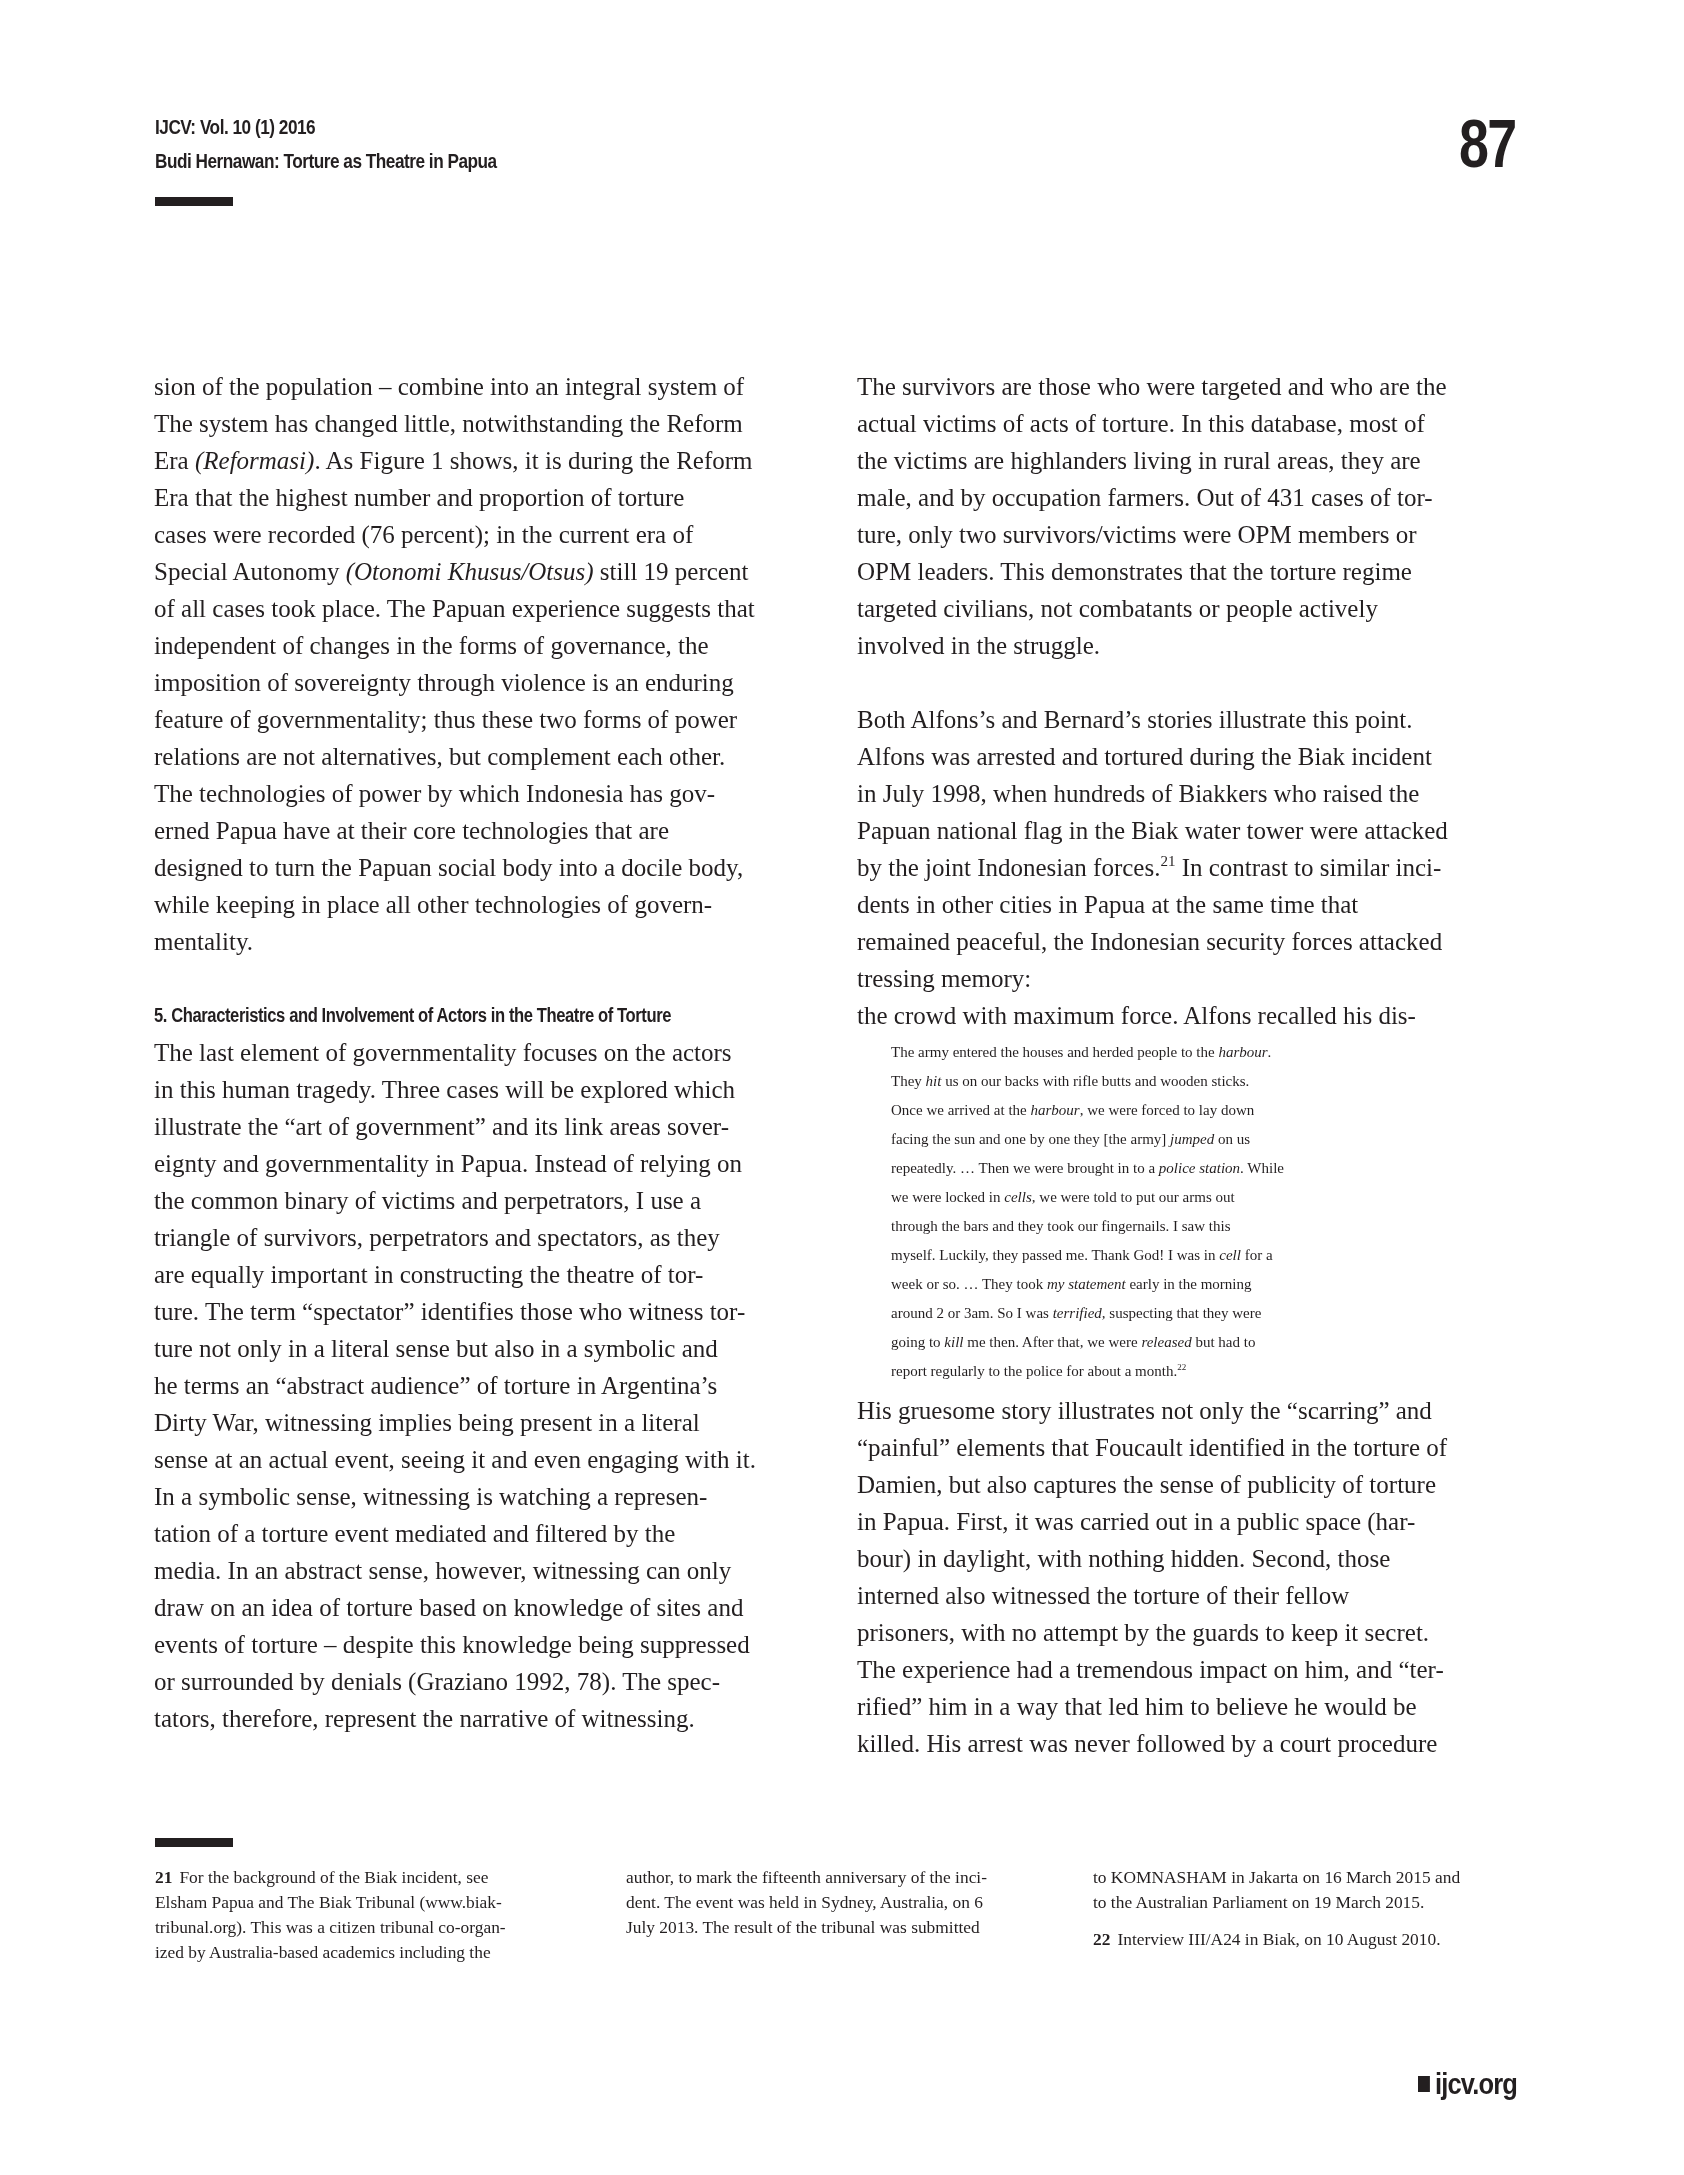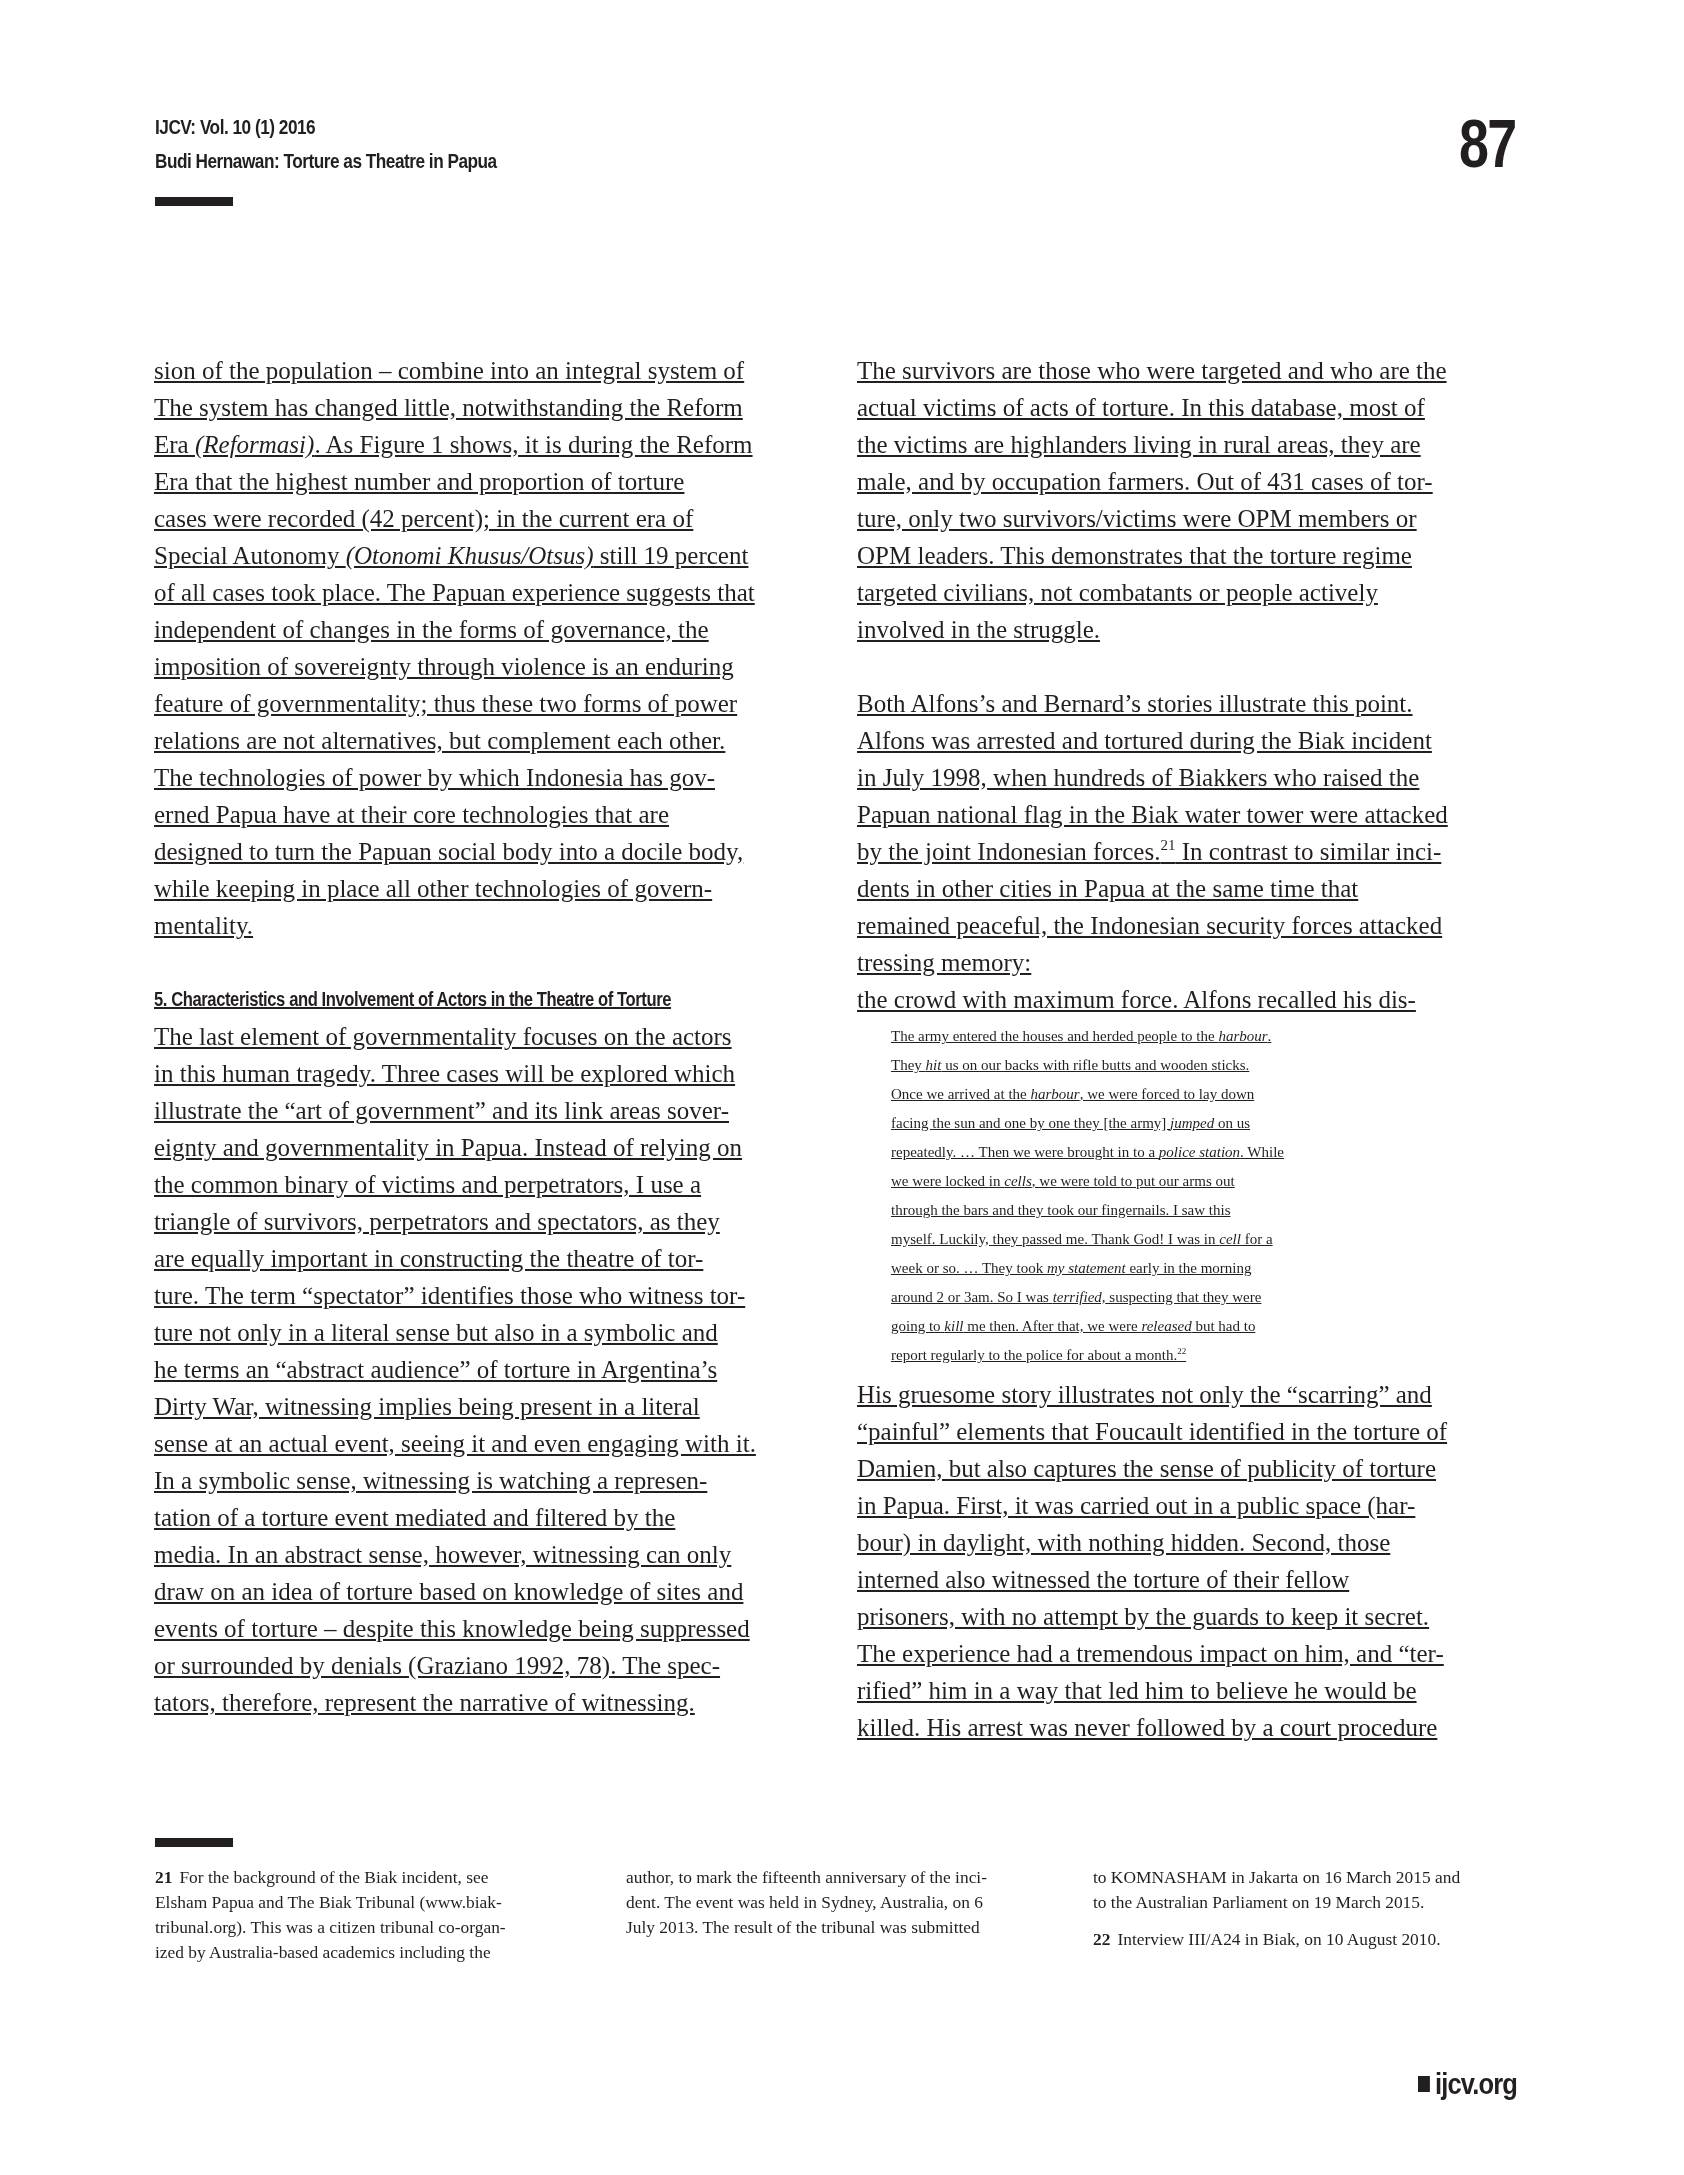--- a/index.html
+++ b/index.html
@@ -5,21 +5,21 @@
   html, body { margin: 0; padding: 0; background: #ffffff; }
   body { width: 1684px; height: 2175px; position: relative; overflow: hidden; color: #231f20; }
   .sans { font-family: "Liberation Sans", sans-serif; }
   .serif { font-family: "Liberation Serif", serif; }
   .hdr { position: absolute; left: 155px; font-weight: bold; font-size: 21px; letter-spacing: -0.6px; transform: scaleX(0.82); transform-origin: left top; white-space: nowrap; }
   #hdr1 { top: 115px; }
   #hdr2 { top: 149px; }
   .rule { position: absolute; background: #231f20; height: 9px; width: 78px; }
   #hdr-rule { left: 155px; top: 197px; }
   #pagenum { position: absolute; left: 1459px; top: 109px; font-size: 69px; font-weight: bold; letter-spacing: -2px; transform: scaleX(0.78); transform-origin: left top; line-height: 1; }
-  .col { position: absolute; top: 352px; font-size: 25px; line-height: 37px; text-decoration: underline; }
+  .col { position: absolute; top: 368px; font-size: 25px; line-height: 37px; }
   #col-left { left: 154px; width: 673px; }
   #col-right { left: 857px; width: 675px; }
   .ln { display: block; white-space: nowrap; }
   .gap { display: block; height: 37px; }
   .heading { display: block; font-family: "Liberation Sans", sans-serif; font-weight: bold; font-size: 20px; line-height: 37px; letter-spacing: -0.5px; transform: scaleX(0.83); transform-origin: left center; white-space: nowrap; }
   .bq { display: block; margin: 4px 0 6px 34px; font-size: 15px; line-height: 29px; }
   sup { font-size: 60%; line-height: 0; vertical-align: 0.7em; }
   #fn-rule { left: 155px; top: 1838px; }
   .fncol { position: absolute; top: 1865px; font-size: 17.4px; line-height: 25px; }
   #fn1 { left: 155px; width: 436px; }
@@ -36,21 +36,21 @@
 <div id="hdr2" class="hdr sans">Budi Hernawan: Torture as Theatre in Papua</div>
 <div id="hdr-rule" class="rule"></div>
 <div id="pagenum" class="sans">87</div>
 
 <div id="col-left" class="col serif">
   <div id="lp1">
       <span class="ln"><span>sion of the population – combine into an integral system of</span></span>
       <span class="ln"><span>The system has changed little, notwithstanding the Reform</span></span>
       <span class="ln"><span>Era </span><i>(Reformasi)</i><span>. As Figure 1 shows, it is during the Reform</span></span>
       <span class="ln"><span>Era that the highest number and proportion of torture</span></span>
-      <span class="ln"><span>cases were recorded (42 percent); in the current era of</span></span>
+      <span class="ln"><span>cases were recorded (76 percent); in the current era of</span></span>
       <span class="ln"><span>Special Autonomy </span><i>(Otonomi Khusus/Otsus)</i><span> still 19 percent</span></span>
       <span class="ln"><span>of all cases took place. The Papuan experience suggests that</span></span>
       <span class="ln"><span>independent of changes in the forms of governance, the</span></span>
       <span class="ln"><span>imposition of sovereignty through violence is an enduring</span></span>
       <span class="ln"><span>feature of governmentality; thus these two forms of power</span></span>
       <span class="ln"><span>relations are not alternatives, but complement each other.</span></span>
       <span class="ln"><span>The technologies of power by which Indonesia has gov-</span></span>
       <span class="ln"><span>erned Papua have at their core technologies that are</span></span>
       <span class="ln"><span>designed to turn the Papuan social body into a docile body,</span></span>
       <span class="ln"><span>while keeping in place all other technologies of govern-</span></span>

